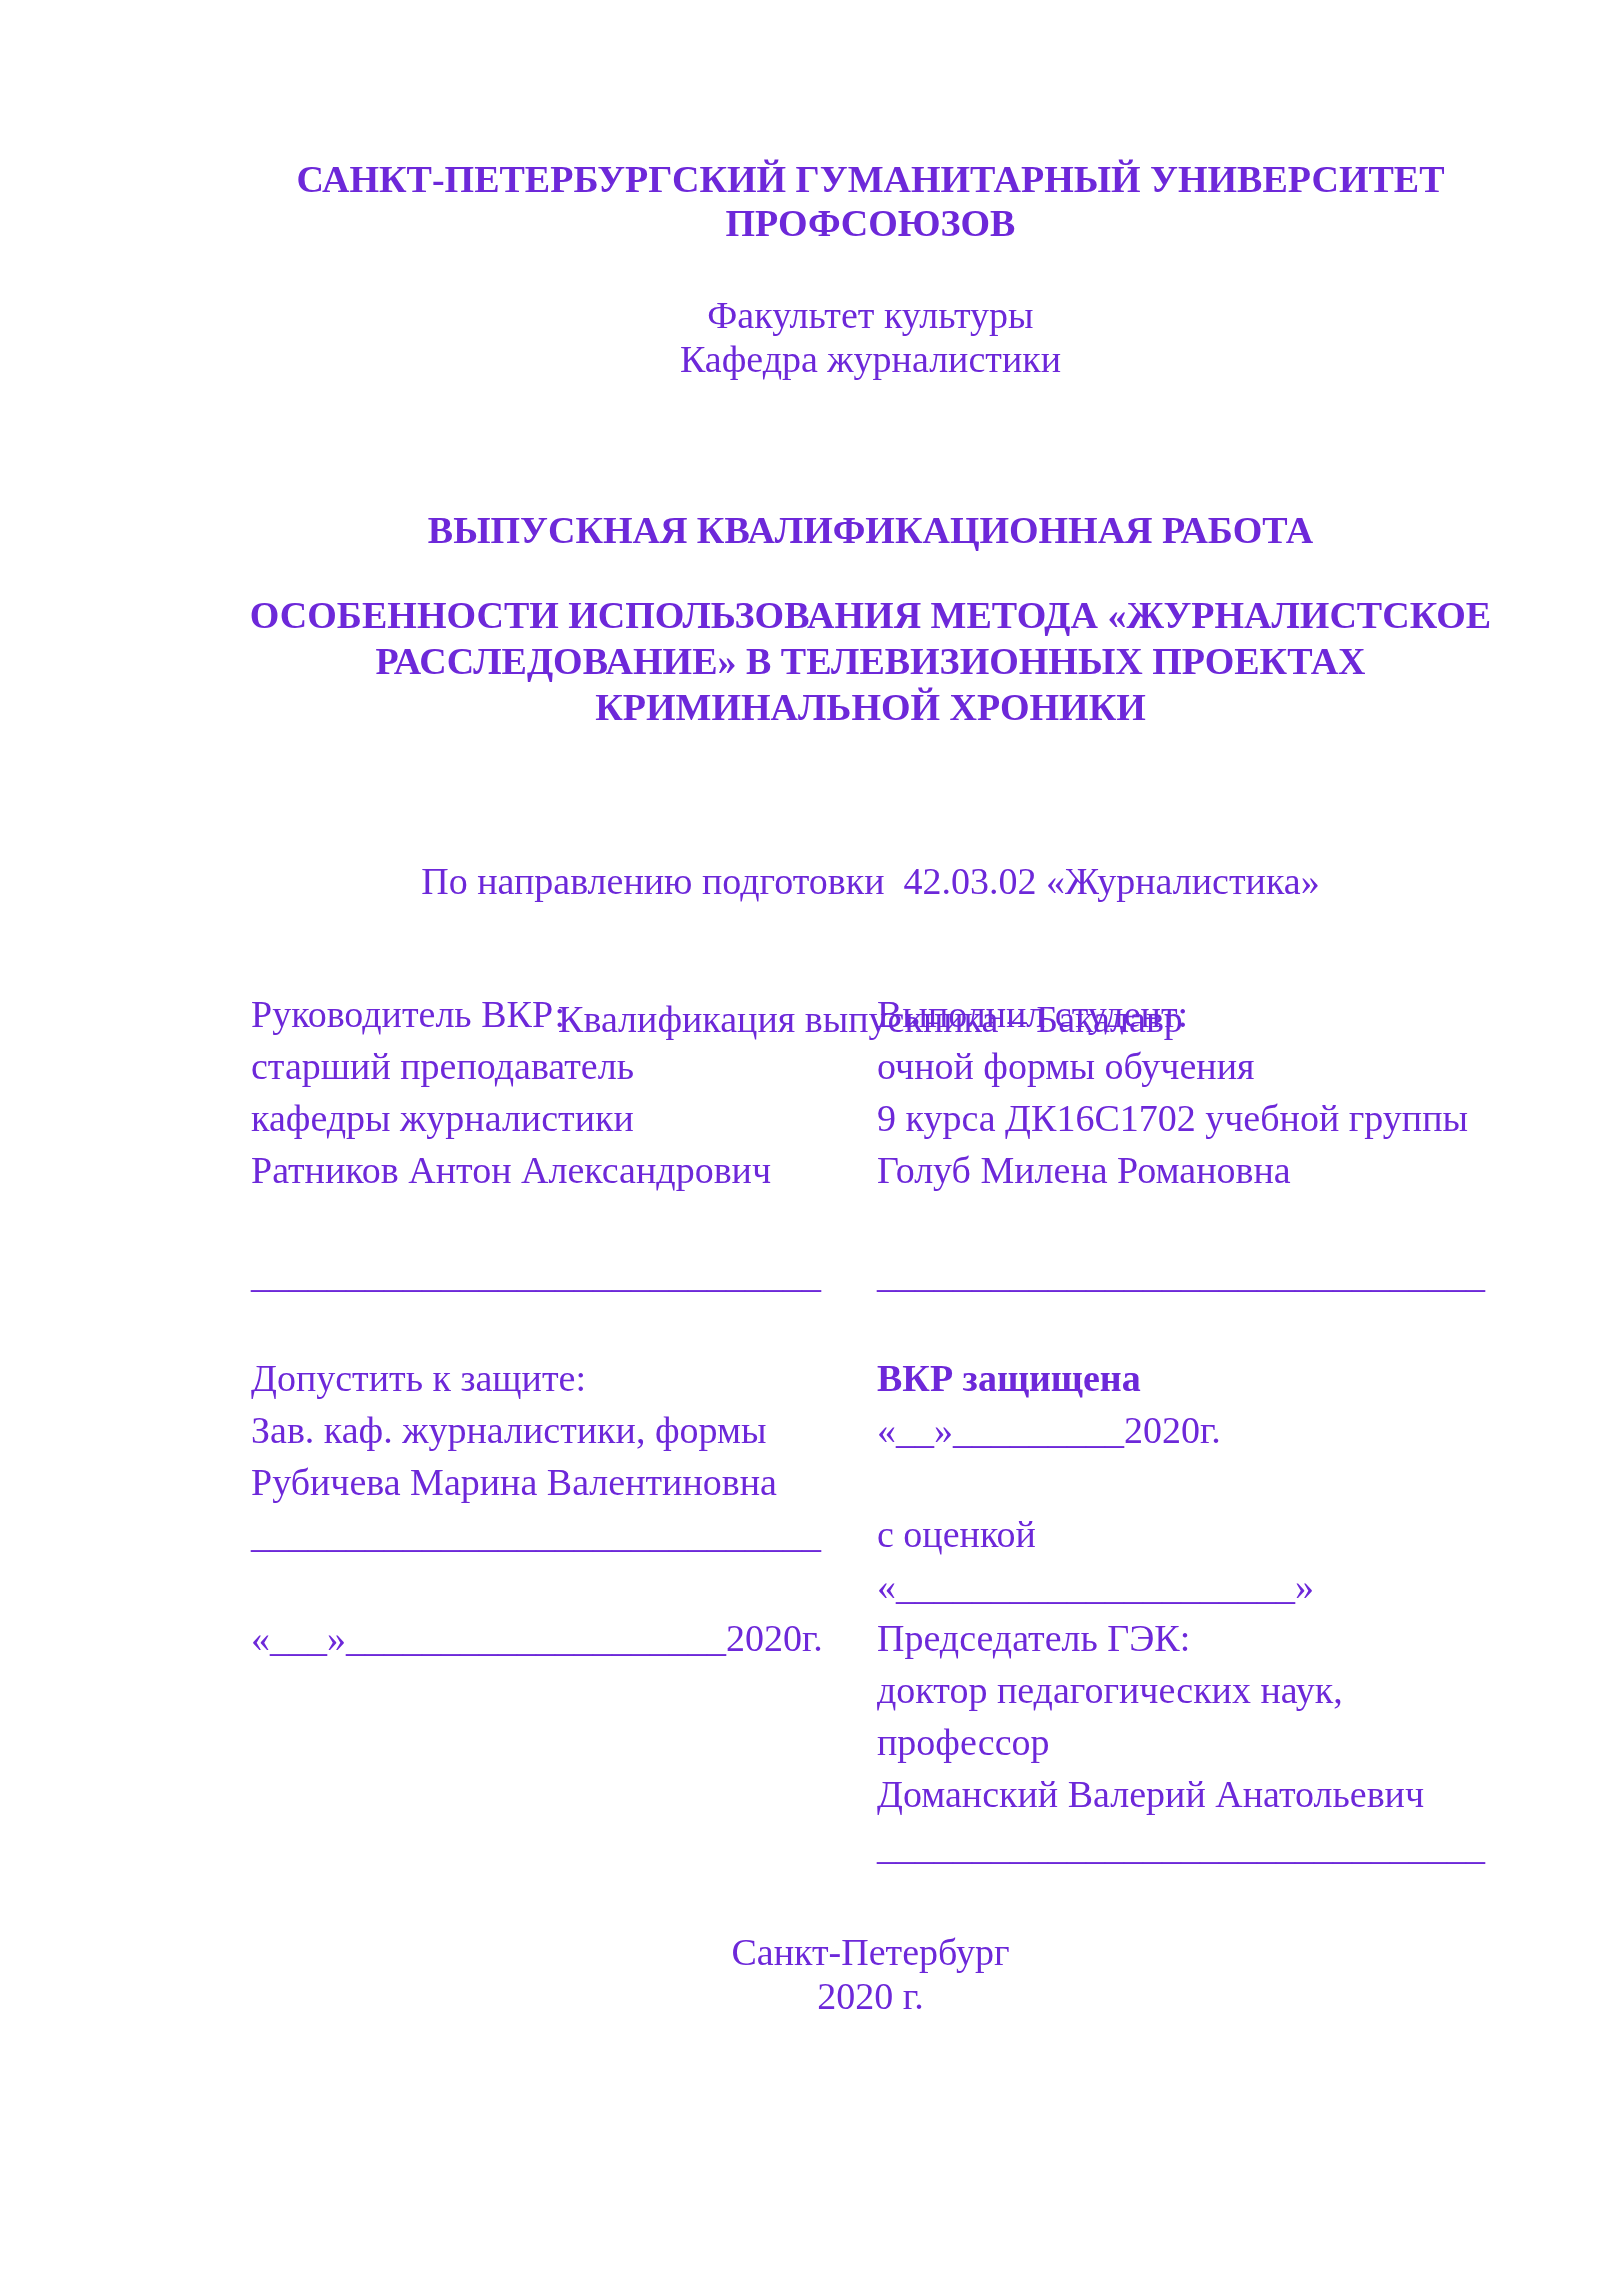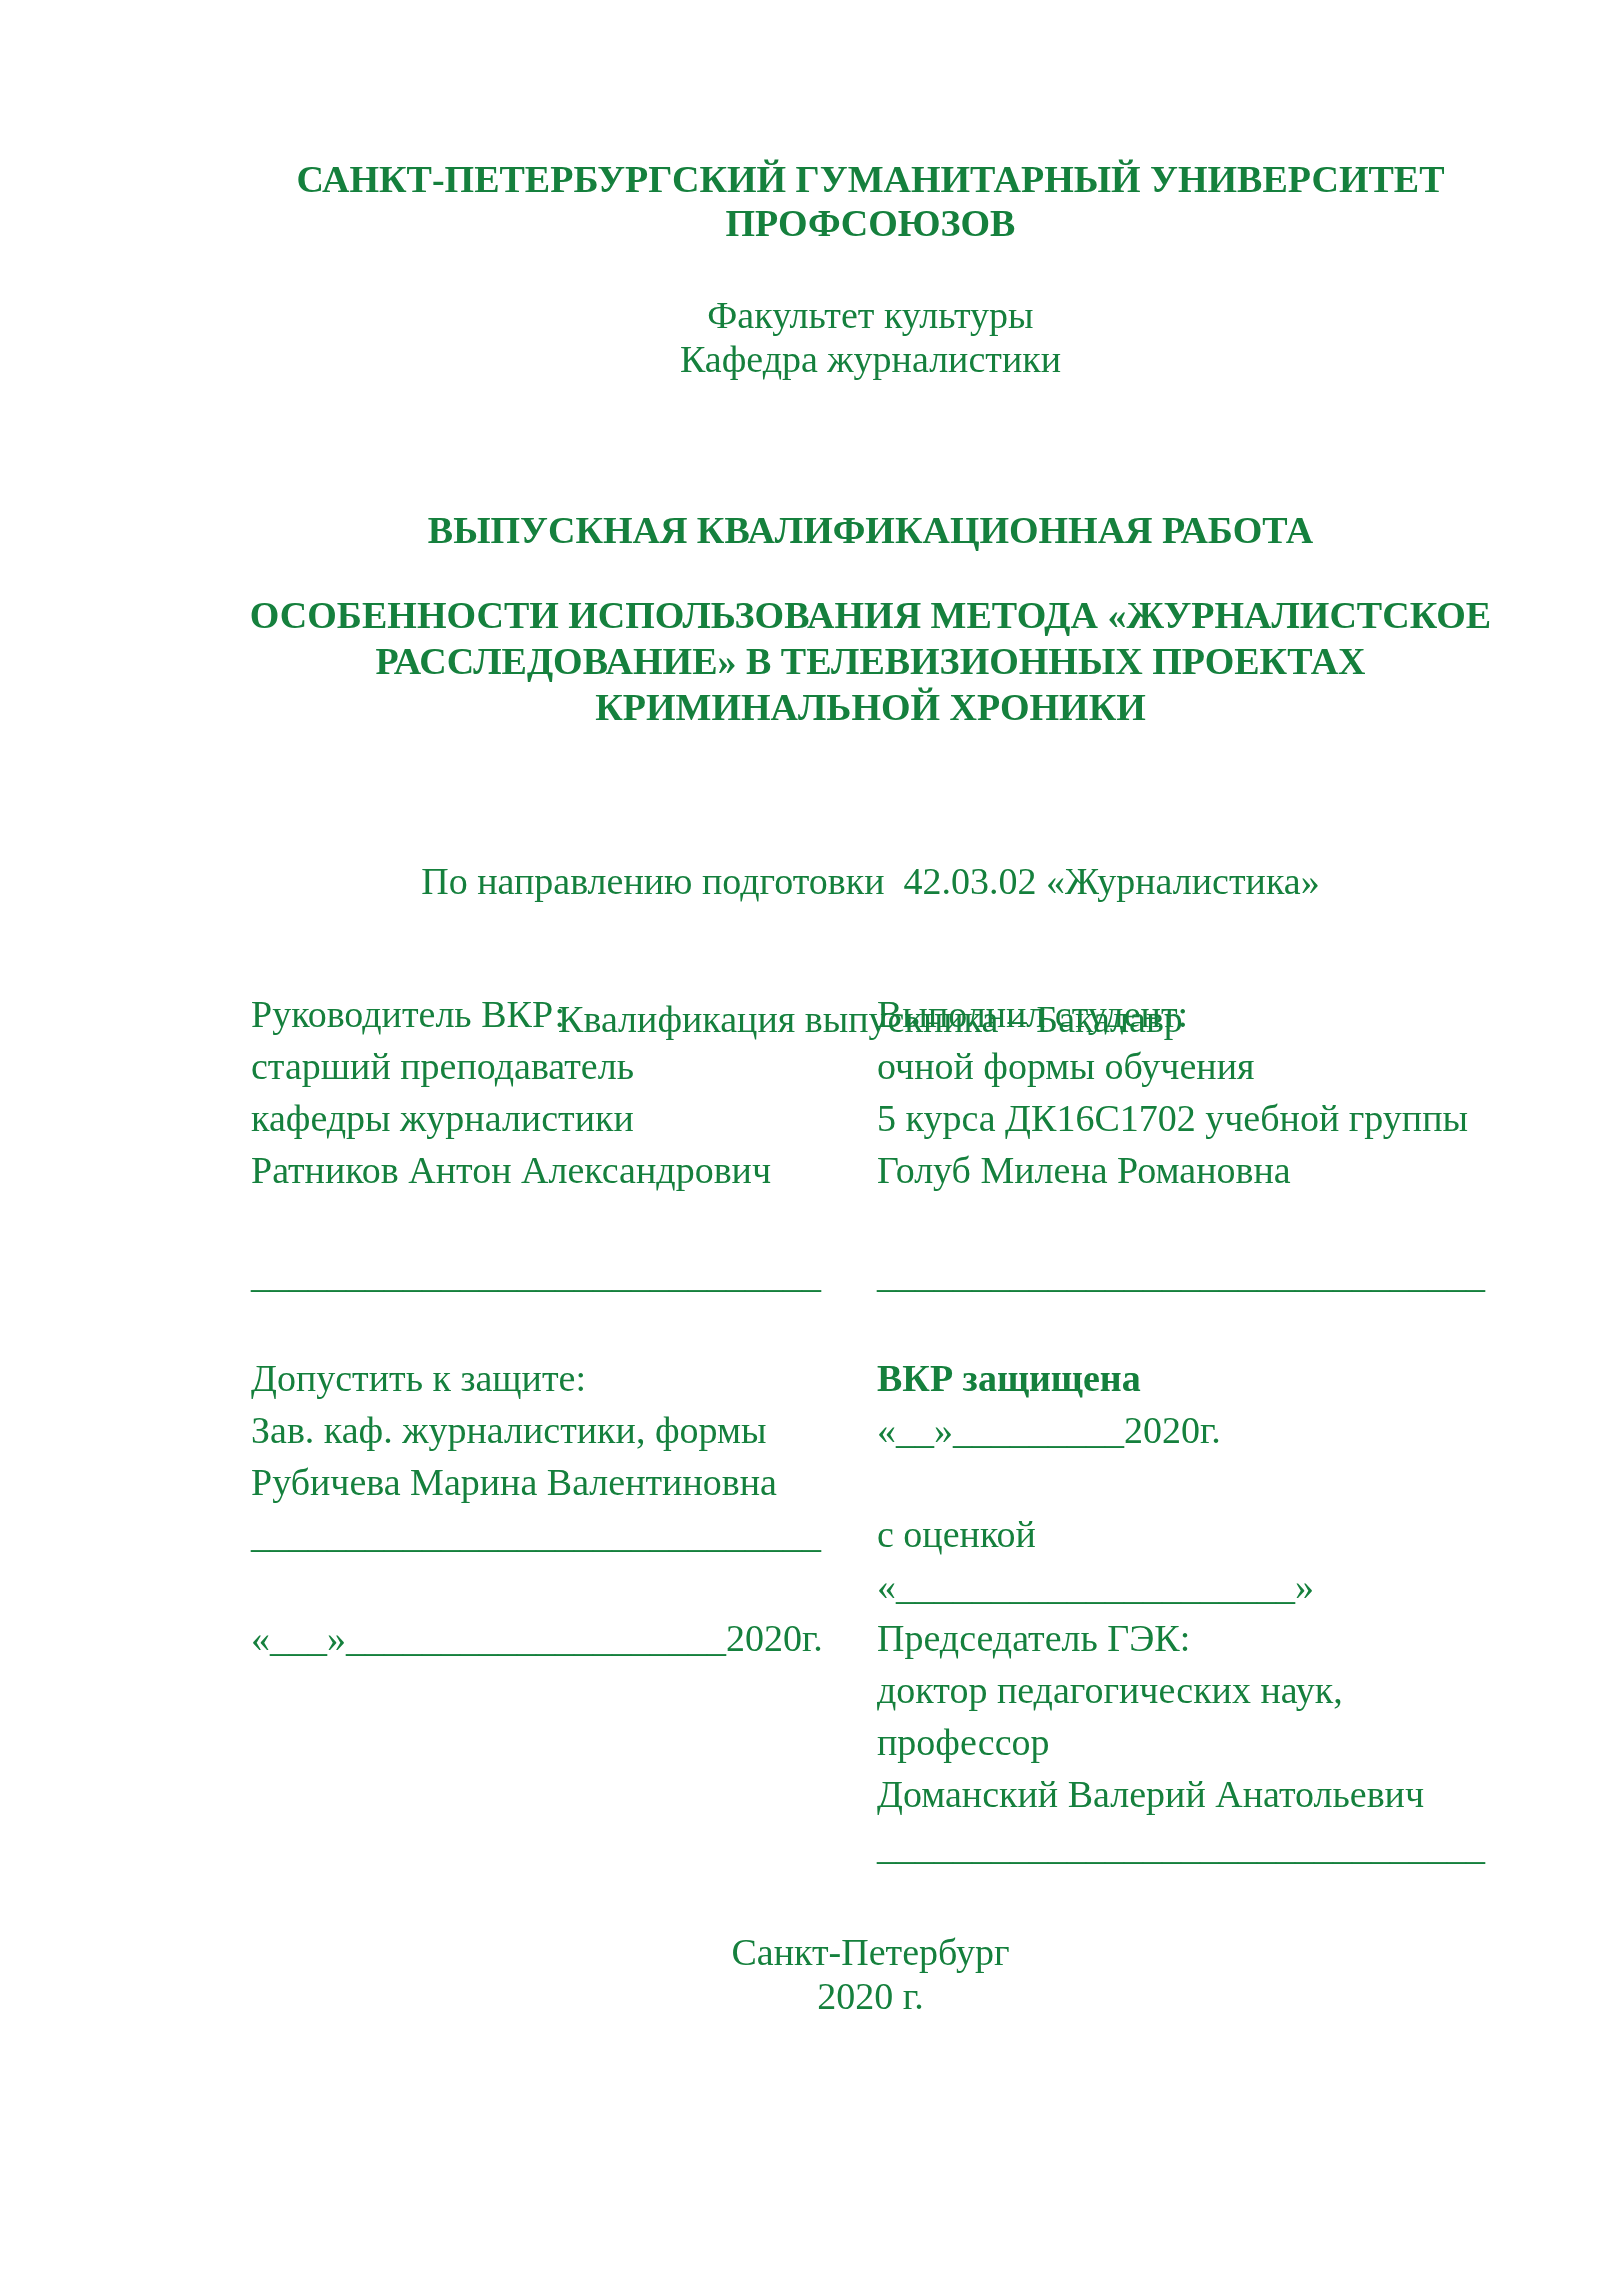--- a/index.html
+++ b/index.html
@@ -5,21 +5,21 @@
   html, body {
     margin: 0;
     padding: 0;
     background: #ffffff;
   }
   .page {
     position: relative;
     width: 1623px;
     height: 2295px;
     background: #ffffff;
-    color: #15803d;
+    color: #6d28d9;
     font-family: "Liberation Serif", "DejaVu Serif", serif;
     font-size: 38px;
     overflow: hidden;
   }
   .centered {
     position: absolute;
     left: 236px;
     right: 118px;
     text-align: center;
     white-space: nowrap;
@@ -90,21 +90,21 @@
       <div class="line">Зав. каф. журналистики, формы</div>
       <div class="line">Рубичева Марина Валентиновна</div>
       <div class="line">______________________________</div>
       <div class="line"></div>
       <div class="line">«___»____________________2020г.</div>
     </div>
 
     <div class="col-right">
       <div class="line">Выполнил студент:</div>
       <div class="line">очной формы обучения</div>
-      <div class="line">5 курса ДК16С1702 учебной группы</div>
+      <div class="line">9 курса ДК16С1702 учебной группы</div>
       <div class="line">Голуб Милена Романовна</div>
       <div class="line"></div>
       <div class="line">________________________________</div>
       <div class="line"></div>
       <div class="line bold">ВКР защищена</div>
       <div class="line">«__»_________2020г.</div>
       <div class="line"></div>
       <div class="line">с оценкой</div>
       <div class="line">«_____________________»</div>
       <div class="line">Председатель ГЭК:</div>

